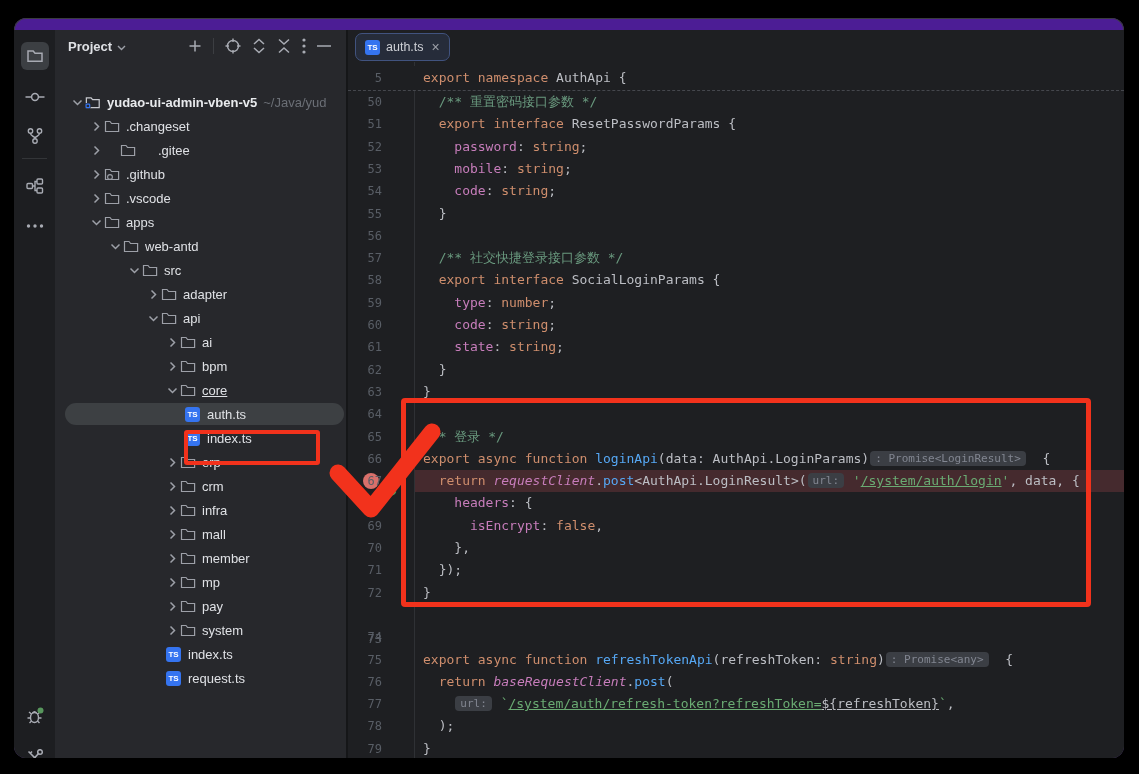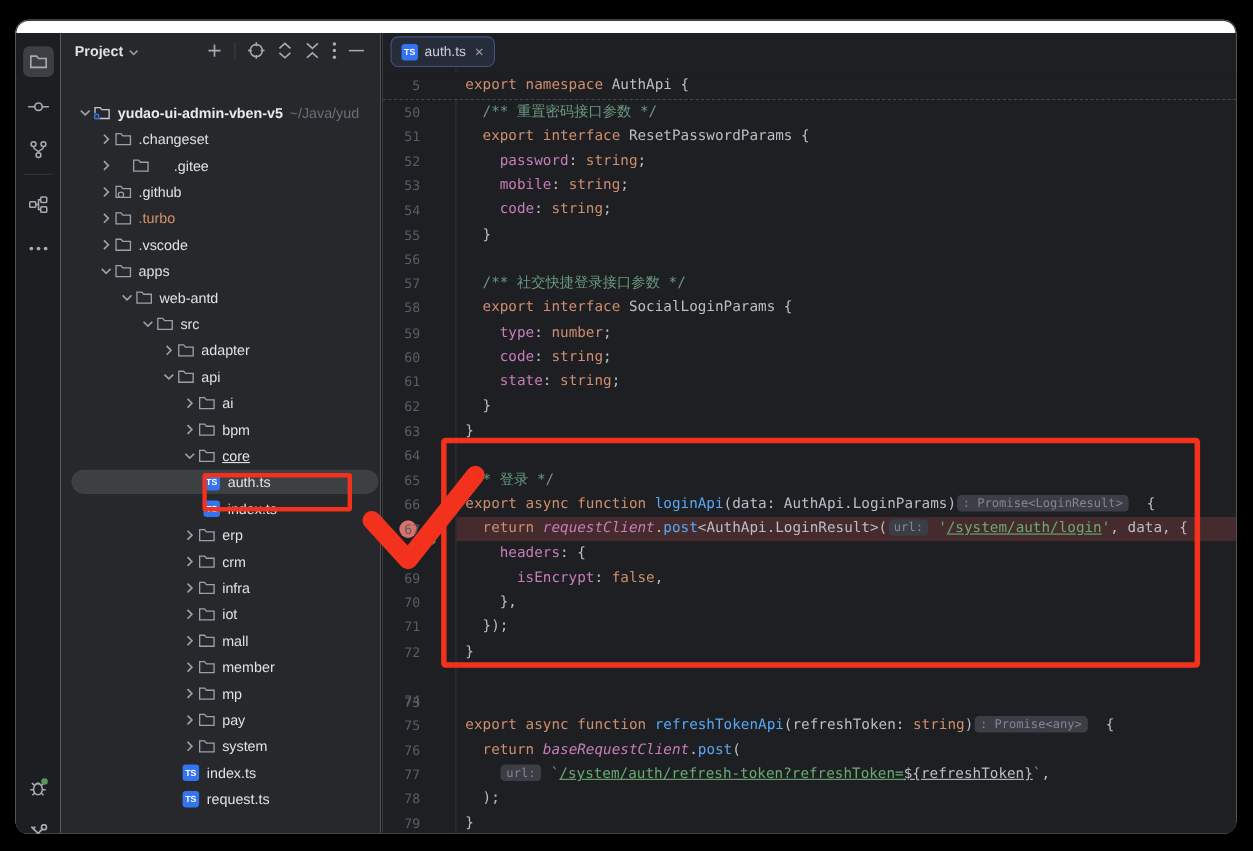--- a/index.html
+++ b/index.html
@@ -1,20 +1,20 @@
 <!DOCTYPE html>
 <html><head>
 <meta charset="utf-8">
 <style>
   html,body{margin:0;padding:0;background:#000;}
   body{width:1139px;height:774px;position:relative;overflow:hidden;
        font-family:"Liberation Sans",sans-serif;-webkit-font-smoothing:antialiased;}
 
   .window{position:absolute;left:14px;top:18px;width:1110px;height:740px;
-          background:#ffffff;border-radius:12px;overflow:hidden;
+          background:#4c1d95;border-radius:12px;overflow:hidden;
           box-shadow:0 0 0 1px #3a3c40 inset;}
 
   
   .activity{position:absolute;left:0;top:12px;width:41px;bottom:0;background:#1d1e21;}
   .abar-icon{position:absolute;left:7px;width:28px;height:28px;border-radius:6px;
              display:flex;align-items:center;justify-content:center;color:#a8abb3;}
   .abar-icon.active{background:#3c3f43;}
   .abar-sep{position:absolute;left:8px;width:25px;height:1px;background:#333538;}
 
   
@@ -246,33 +246,20 @@
           <span class="chev">
             <svg width="7" height="11" viewBox="0 0 7 11">
               <polyline points="1.5,1.5 5.5,5.5 1.5,9.5" fill="none" stroke="#9da0a8" stroke-width="1.5"></polyline>
             </svg>
           </span>
           <span class="ticon">
             <svg width="16" height="14" viewBox="0 0 16 14">
               <path d="M1.5 2.5 h4.5 l1.6 2 h7 v8 h-13.1 z" fill="none" stroke="#9da0a8" stroke-width="1.2"></path>
             </svg>
           </span>
-          <span class="tlabel" style="color: rgb(213, 147, 107);">.turbo</span>
-        </div>
-        <div class="trow" style="padding-left: 34px;">
-          <span class="chev">
-            <svg width="7" height="11" viewBox="0 0 7 11">
-              <polyline points="1.5,1.5 5.5,5.5 1.5,9.5" fill="none" stroke="#9da0a8" stroke-width="1.5"></polyline>
-            </svg>
-          </span>
-          <span class="ticon">
-            <svg width="16" height="14" viewBox="0 0 16 14">
-              <path d="M1.5 2.5 h4.5 l1.6 2 h7 v8 h-13.1 z" fill="none" stroke="#9da0a8" stroke-width="1.2"></path>
-            </svg>
-          </span>
           <span class="tlabel">.vscode</span>
         </div>
         <div class="trow" style="padding-left: 34px;">
           <span class="chev exp">
             <svg width="7" height="11" viewBox="0 0 7 11">
               <polyline points="1.5,1.5 5.5,5.5 1.5,9.5" fill="none" stroke="#9da0a8" stroke-width="1.5"></polyline>
             </svg>
           </span>
           <span class="ticon">
             <svg width="16" height="14" viewBox="0 0 16 14">
@@ -416,33 +403,20 @@
             <svg width="7" height="11" viewBox="0 0 7 11">
               <polyline points="1.5,1.5 5.5,5.5 1.5,9.5" fill="none" stroke="#9da0a8" stroke-width="1.5"></polyline>
             </svg>
           </span>
           <span class="ticon">
             <svg width="16" height="14" viewBox="0 0 16 14">
               <path d="M1.5 2.5 h4.5 l1.6 2 h7 v8 h-13.1 z" fill="none" stroke="#9da0a8" stroke-width="1.2"></path>
             </svg>
           </span>
           <span class="tlabel">infra</span>
-        </div>
-        <div class="trow" style="padding-left: 110px;">
-          <span class="chev">
-            <svg width="7" height="11" viewBox="0 0 7 11">
-              <polyline points="1.5,1.5 5.5,5.5 1.5,9.5" fill="none" stroke="#9da0a8" stroke-width="1.5"></polyline>
-            </svg>
-          </span>
-          <span class="ticon">
-            <svg width="16" height="14" viewBox="0 0 16 14">
-              <path d="M1.5 2.5 h4.5 l1.6 2 h7 v8 h-13.1 z" fill="none" stroke="#9da0a8" stroke-width="1.2"></path>
-            </svg>
-          </span>
-          <span class="tlabel">iot</span>
         </div>
         <div class="trow" style="padding-left: 110px;">
           <span class="chev">
             <svg width="7" height="11" viewBox="0 0 7 11">
               <polyline points="1.5,1.5 5.5,5.5 1.5,9.5" fill="none" stroke="#9da0a8" stroke-width="1.5"></polyline>
             </svg>
           </span>
           <span class="ticon">
             <svg width="16" height="14" viewBox="0 0 16 14">
               <path d="M1.5 2.5 h4.5 l1.6 2 h7 v8 h-13.1 z" fill="none" stroke="#9da0a8" stroke-width="1.2"></path>

